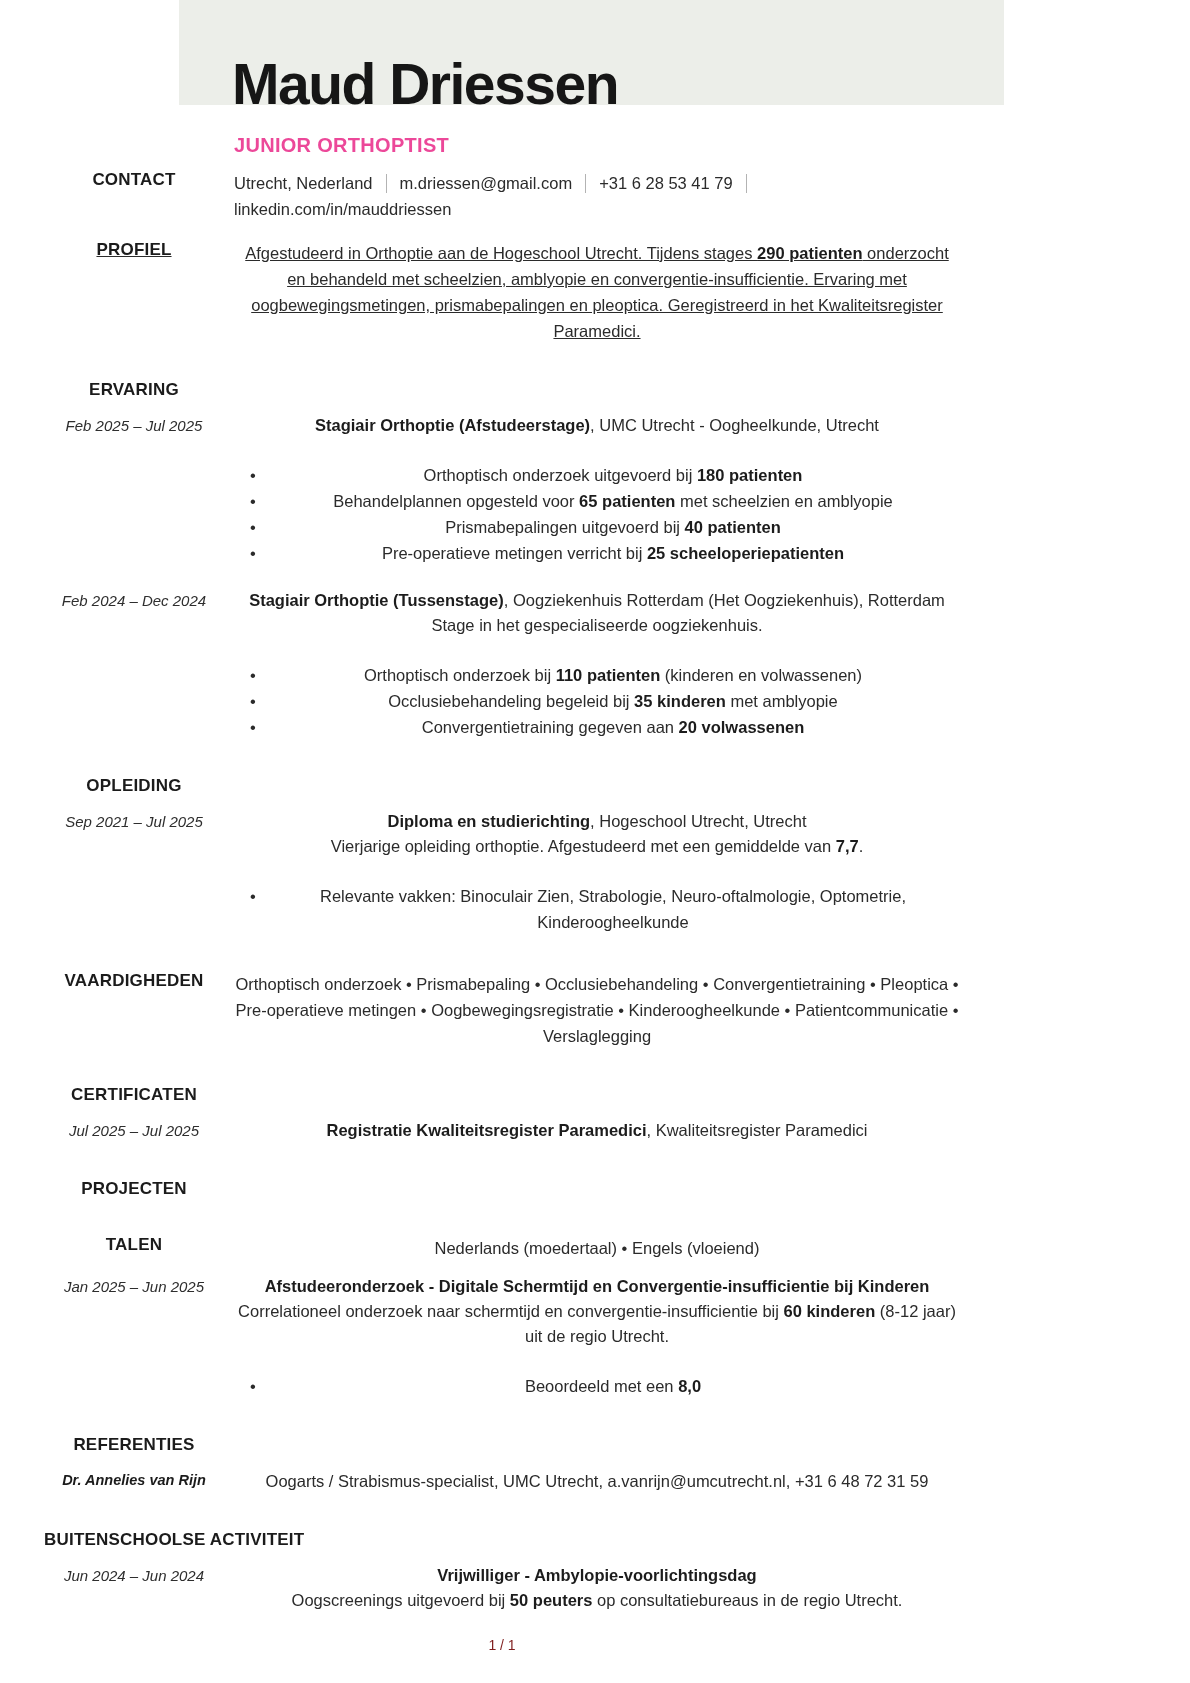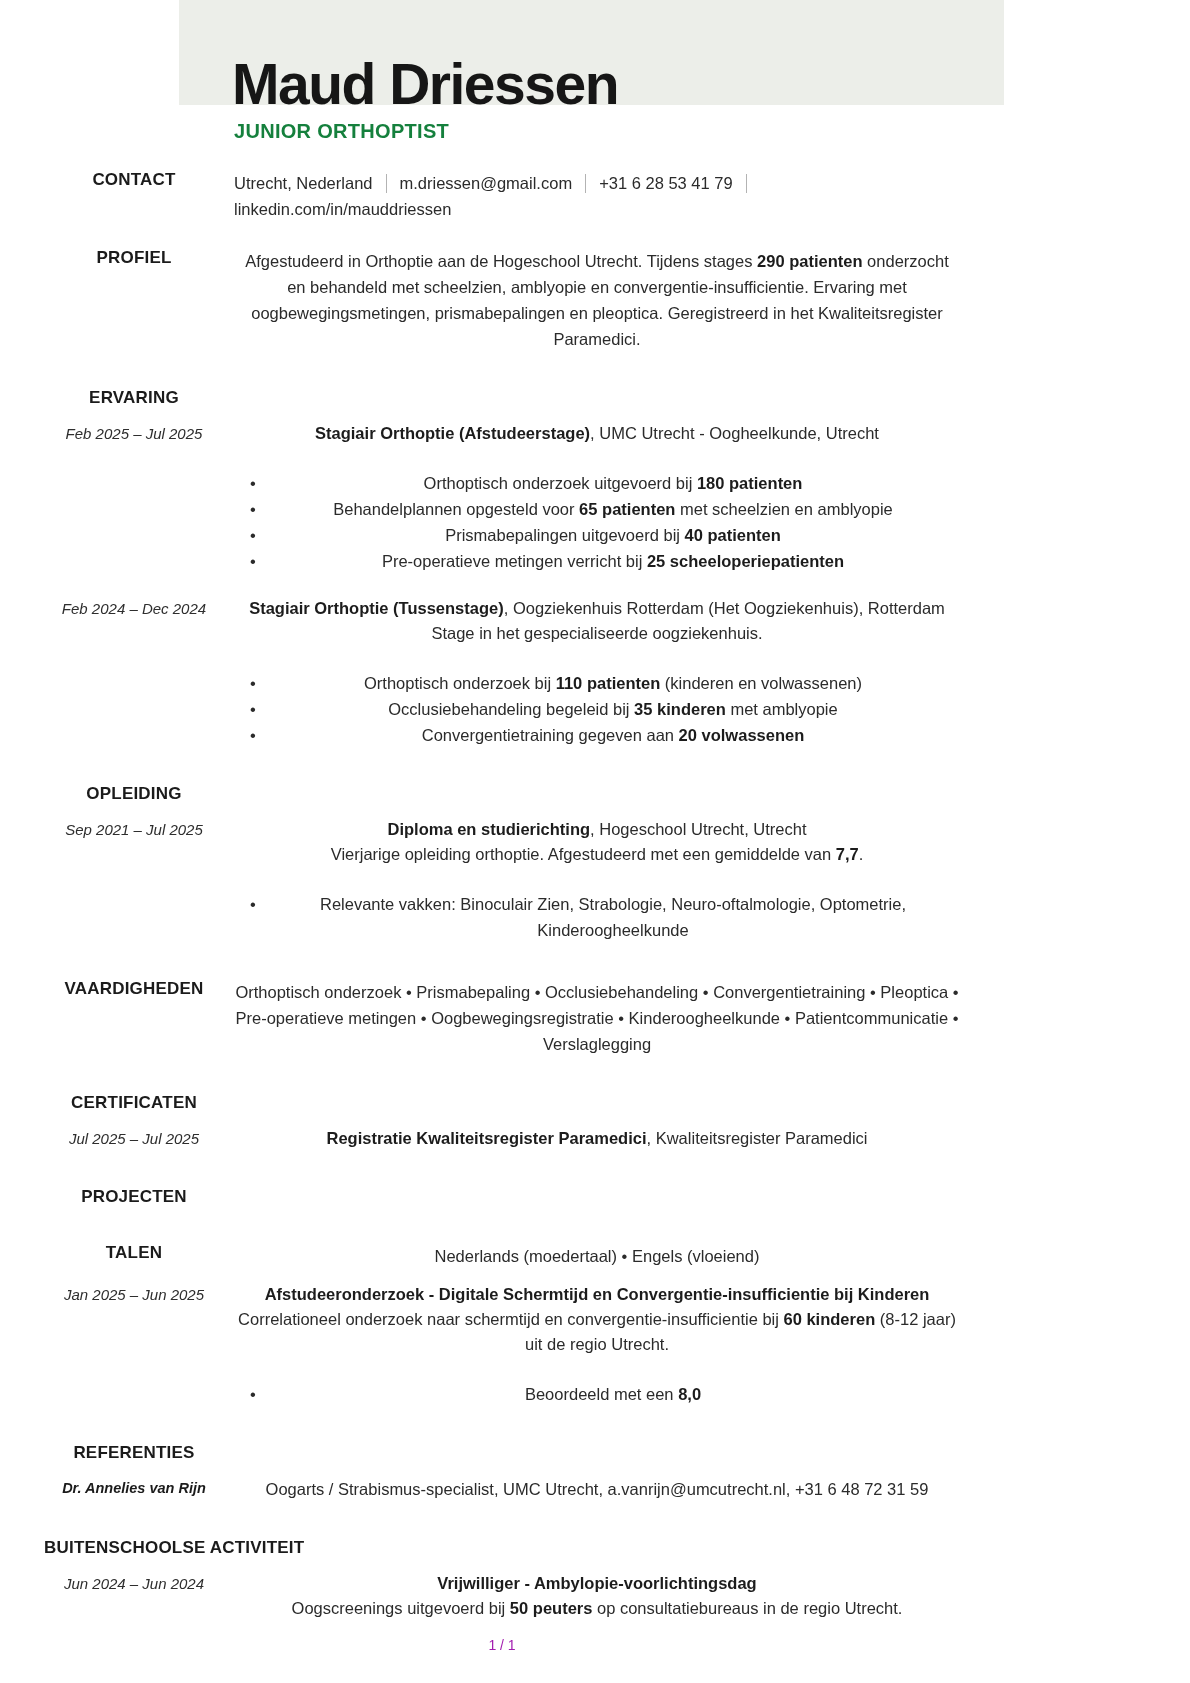--- a/index.html
+++ b/index.html
@@ -14,23 +14,23 @@
   .header-band {
     position:absolute; left:179px; top:0; right:0; height:105px;
     background:#eceee9;
   }
   .person-name {
     position:absolute; left:232px; top:56px; margin:0;
     font-size:57px; font-weight:bold; letter-spacing:-1.5px;
     color:#161616; line-height:1;
   }
   .person-title {
-    position:absolute; left:234px; top:120px;
+    position:absolute; left:234px; top:134px;
     font-size:20px; font-weight:bold; letter-spacing:0.3px;
-    color:#15803d;
+    color:#ec4899;
   }
   .photo {
     position:absolute; left:1052px; top:72px; width:91px; height:91px;
     overflow:hidden;
   }
   .photo svg { display:block; }
 
   .content {
     position:absolute; left:44px; right:44px; top:0;
     padding-top:170px;
@@ -51,40 +51,40 @@
   }
   .body-text { font-size:16.5px; line-height:26px; color:#2b2b2b; }
   .b { font-weight:bold; color:#1c1c1c; }
 
   .contact-row { margin-top:0; }
   .contact-line { display:flex; align-items:center; flex-wrap:wrap; }
   .contact-line .sep {
     width:1px; height:19px; background:#b3b3b3; margin:0 13px;
   }
 
-  .section-gap-sm { margin-top:26px; }
+  .section-gap-sm { margin-top:18px;text-decoration:underline; }
   .section-row { margin-top:36px; margin-bottom:13px; }
   .entry { margin-top:0; }
   .entry + .entry { margin-top:22px; }
   .entry-title { font-size:16.5px; line-height:25px; }
   .entry-sub { font-size:16.5px; line-height:25px; }
   .bullets {
     list-style:none; margin:24px 0 0 0; padding:0 0 0 16px;
   }
   .bullets li {
     position:relative; padding-left:16px;
     font-size:16.5px; line-height:26px;
   }
   .bullets li::before {
     content:"•"; position:absolute; left:0; top:0;
     font-size:16.5px; color:#2b2b2b;
   }
   .footer {
     position:absolute; left:0; right:0; bottom:30px;
-    text-align:center; font-size:14px; color:#a21caf;
+    text-align:center; font-size:14px; color:#7f1d1d;
   }
 </style>
 </head>
 <body>
 
 <div class="page">
 
   <div class="header-band" style="background: rgb(236, 238, 233);"></div>
 
   <h1 class="person-name">Maud Driessen</h1>

